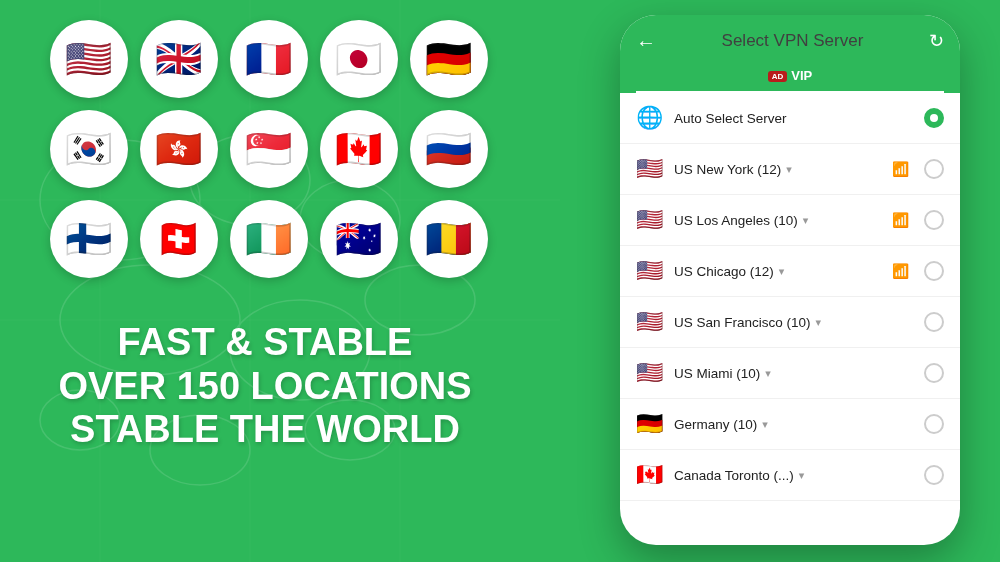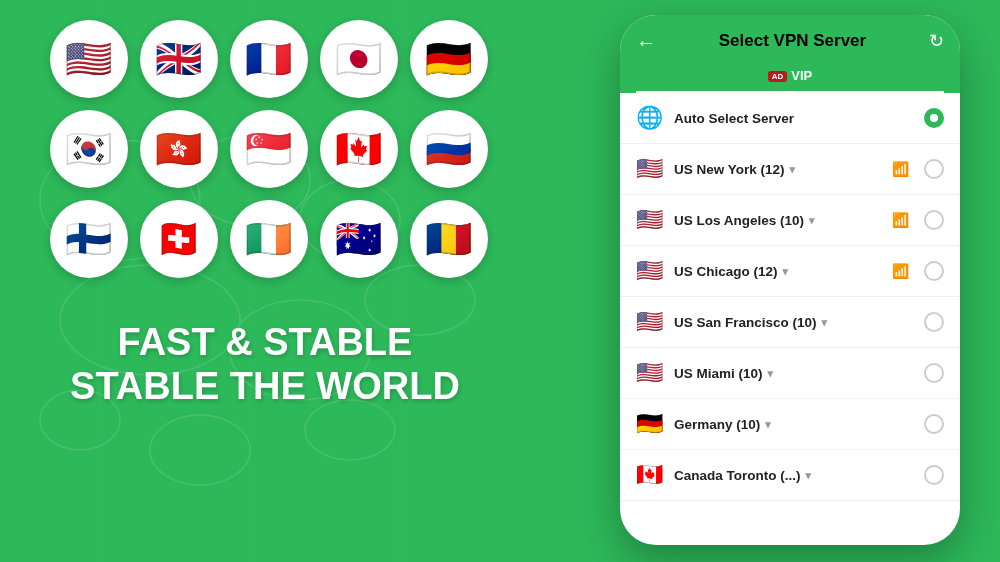--- a/index.html
+++ b/index.html
@@ -89,22 +89,22 @@
       justify-content: space-between;
     }
 
     .back-icon {
       color: white;
       font-size: 20px;
       cursor: pointer;
     }
 
     .phone-title {
-      color: #000000;
-      font-weight: 700;
+      color: #404040;
+      font-weight: 400;
       font-size: 17px;
     }
 
     .refresh-icon {
       color: white;
       font-size: 18px;
     }
 
     
     .tabs {
@@ -160,21 +160,21 @@
 
     .server-flag {
       font-size: 22px;
       min-width: 28px;
     }
 
     .server-name {
       flex: 1;
       font-size: 13.5px;
       color: #222;
-      font-weight: 700;
+      font-weight: 400;
       display: flex;
       align-items: center;
       gap: 5px;
     }
 
     .server-chevron {
       color: #999;
       font-size: 11px;
     }
 
@@ -263,20 +263,21 @@
       <div class="flag-circle">🇨🇦</div>
       <div class="flag-circle">🇷🇺</div>
       <div class="flag-circle">🇫🇮</div>
       <div class="flag-circle">🇨🇭</div>
       <div class="flag-circle">🇮🇪</div>
       <div class="flag-circle">🇦🇺</div>
       <div class="flag-circle">🇷🇴</div>
     </div>
   <div class="hero-text">
     <div>FAST &amp; STABLE</div>
+    <div>OVER 150 LOCATIONS</div>
     <div>STABLE THE WORLD</div>
   </div>
 </div>
 
 <div class="right-section">
   <div class="phone-frame">
     <div class="phone-content">
 
       <div class="phone-header">
         <span class="back-icon">←</span>

